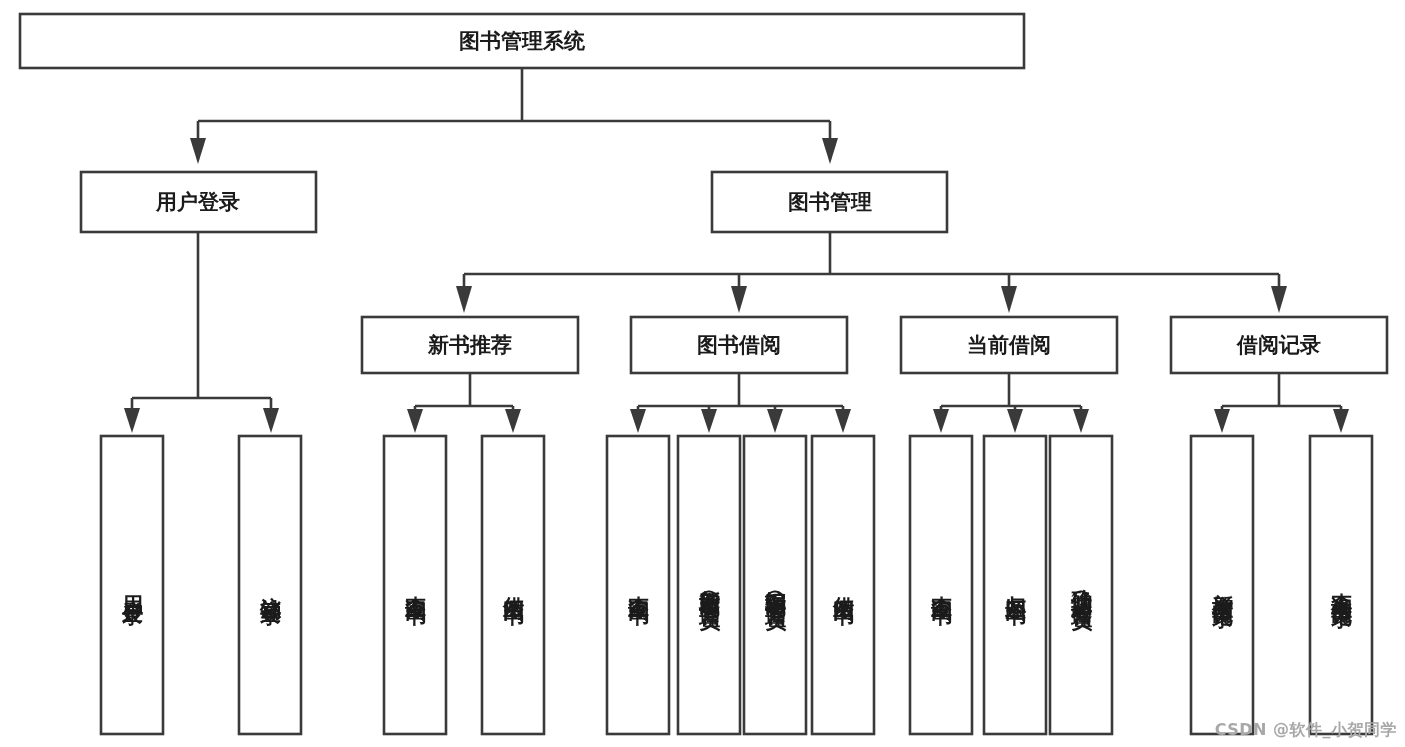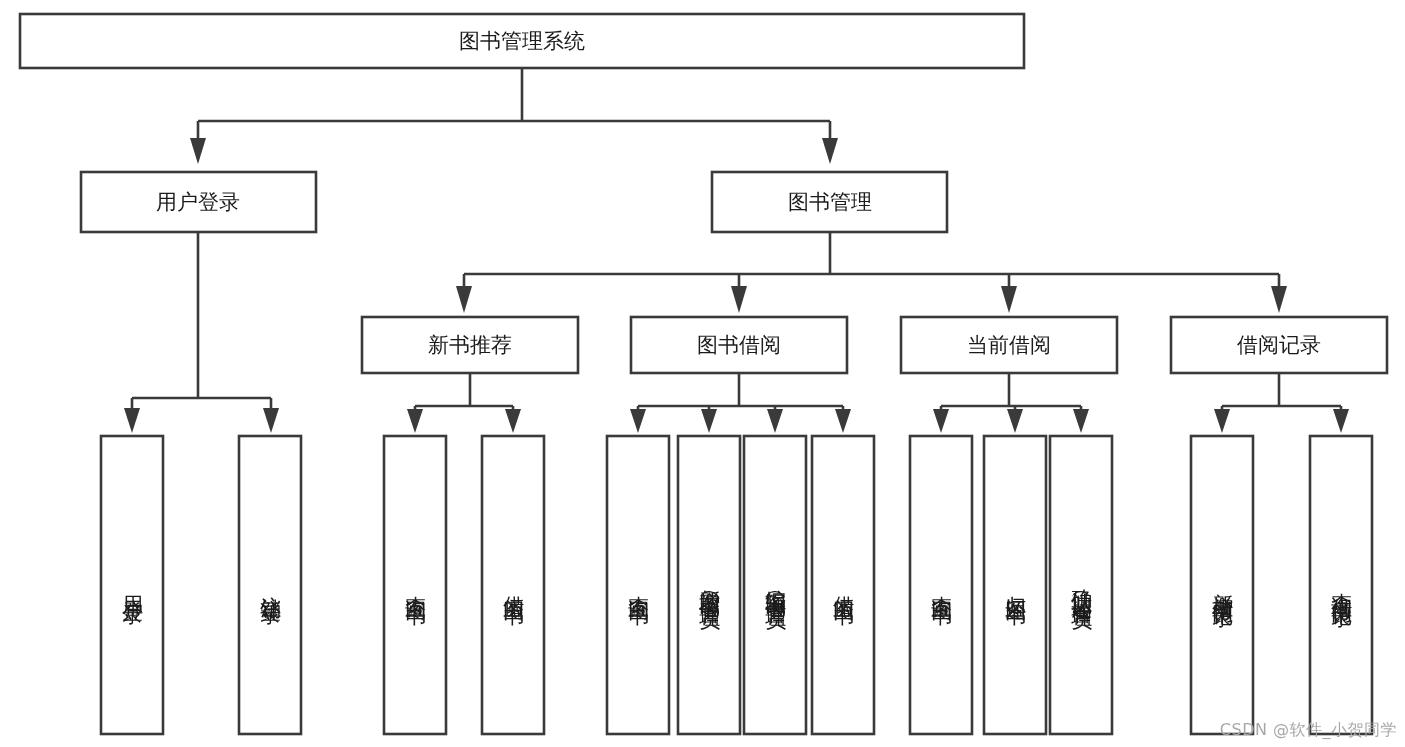--- a/index.html
+++ b/index.html
@@ -11,20 +11,21 @@
     width: 1405px;
     height: 747px;
     font-family: "DejaVu Sans", "Liberation Sans", sans-serif;
     overflow: hidden;
   }
   #diagram-root {
     position: relative;
     width: 1405px;
     height: 747px;
     background: #ffffff;
+    font-weight: bold;
   }
   svg.diagram {
     position: absolute;
     left: 0;
     top: 0;
     width: 1405px;
     height: 747px;
   }
   .node-rect {
     fill: #ffffff;

